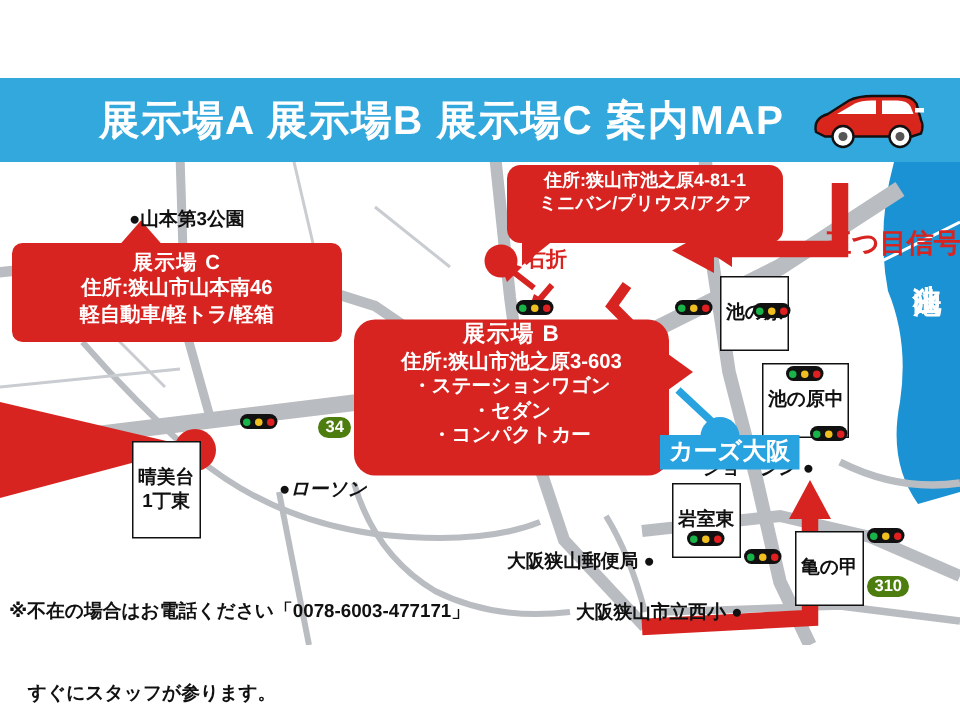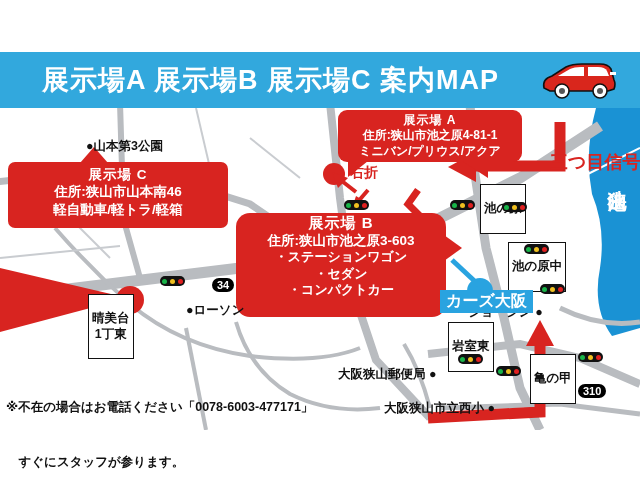--- a/index.html
+++ b/index.html
@@ -9,21 +9,21 @@
   }
   #root{position:relative;width:640px;height:480px;background:#ffffff;}
 
   
   .header{
     position:absolute;left:0;top:52px;width:640px;height:56px;
     background:#32a8dd;display:flex;align-items:center;
   }
   .header-title{
     color:#ffffff;font-size:27px;font-weight:bold;letter-spacing:1px;
-    margin-left:42px;white-space:nowrap;
+    margin-left:66px;white-space:nowrap;
   }
   .header-car{position:absolute;right:18px;top:6px;width:86px;height:44px;}
 
   
   .map{
     position:absolute;left:0;top:108px;width:640px;height:322px;
     background:#ffffff;overflow:hidden;
   }
   .map svg{position:absolute;left:0;top:0;}
 
@@ -88,21 +88,21 @@
   }
   .lbl-vert{
     position:absolute;color:#ffffff;font-size:19px;font-weight:bold;
     writing-mode:vertical-rl;letter-spacing:1px;line-height:1;
   }
   .cars-osaka{
     position:absolute;background:#29a3e0;color:#ffffff;font-weight:bold;
     font-size:16px;padding:1px 6px;white-space:nowrap;letter-spacing:0px;
   }
   .shield{
-    position:absolute;background:#000000;color:#ffffff;font-weight:bold;
+    position:absolute;background:#4d7c0f;color:#ffffff;font-weight:bold;
     font-size:11px;border-radius:7px;padding:1px 5px;line-height:1.1;
   }
   .signal{
     position:absolute;width:25px;height:10px;background:#111111;border-radius:5px;
     display:flex;align-items:center;justify-content:space-around;
   }
   .signal i{width:5px;height:5px;border-radius:50%;display:block;}
   .signal .g{background:#19b449;}
   .signal .y{background:#f0c020;}
   .signal .r{background:#e02020;}
@@ -176,21 +176,20 @@
       <path d="M352 100 L356 88 L366 94 Z" fill="#d82420"></path>
 
       <path d="M470 62 L478 62" stroke="#29a3e0" stroke-width="0" fill="none"></path>
       <circle cx="480" cy="183" r="13" fill="#29a3e0"></circle>
       <path d="M452 152 L482 180" stroke="#29a3e0" stroke-width="5" fill="none"></path>
 
       <path d="M520 356 L616 330" stroke="#d82420" stroke-width="0" fill="none"></path>
     </svg>
 
     <div class="callout" id="callout-a">
-      <div class="ttl">展示場 A</div>
       <div class="addr">住所:狭山市池之原4-81-1</div>
       <div class="li">ミニバン/プリウス/アクア</div>
       <div class="tail"></div>
       <div class="tail2"></div>
     </div>
 
     <div class="callout" id="callout-c">
       <div class="tail"></div>
       <div class="ttl">展示場 C</div>
       <div class="addr">住所:狭山市山本南46</div>
@@ -200,21 +199,21 @@
     <div class="callout" id="callout-b">
       <div class="ttl">展示場 B</div>
       <div class="addr">住所:狭山市池之原3-603</div>
       <div class="li">・ステーションワゴン</div>
       <div class="li">・セダン</div>
       <div class="li">・コンパクトカー</div>
       <div class="tail"></div>
     </div>
 
     <div class="lbl" style="left:86px;top:4px;">●山本第3公園</div>
-    <div class="lbl" style="left:186px;top:168px;">●ローソン</div>
+    <div class="lbl" style="left:186px;top:184px;font-style:italic;">●ローソン</div>
     <div class="lbl" style="left:468px;top:170px;">ジョーシン ●</div>
     <div class="lbl" style="left:384px;top:266px;">大阪狭山市立西小 ●</div>
     <div class="lbl" style="left:338px;top:232px;">大阪狭山郵便局 ●</div>
 
     <div class="lbl-box" style="left:88px;top:186px;">
       <span style="white-space:pre;">晴美台
 1丁東</span>
     </div>
     <div class="lbl-box" style="left:480px;top:76px;">池の原</div>
     <div class="lbl-box" style="left:508px;top:134px;">池の原中</div>

